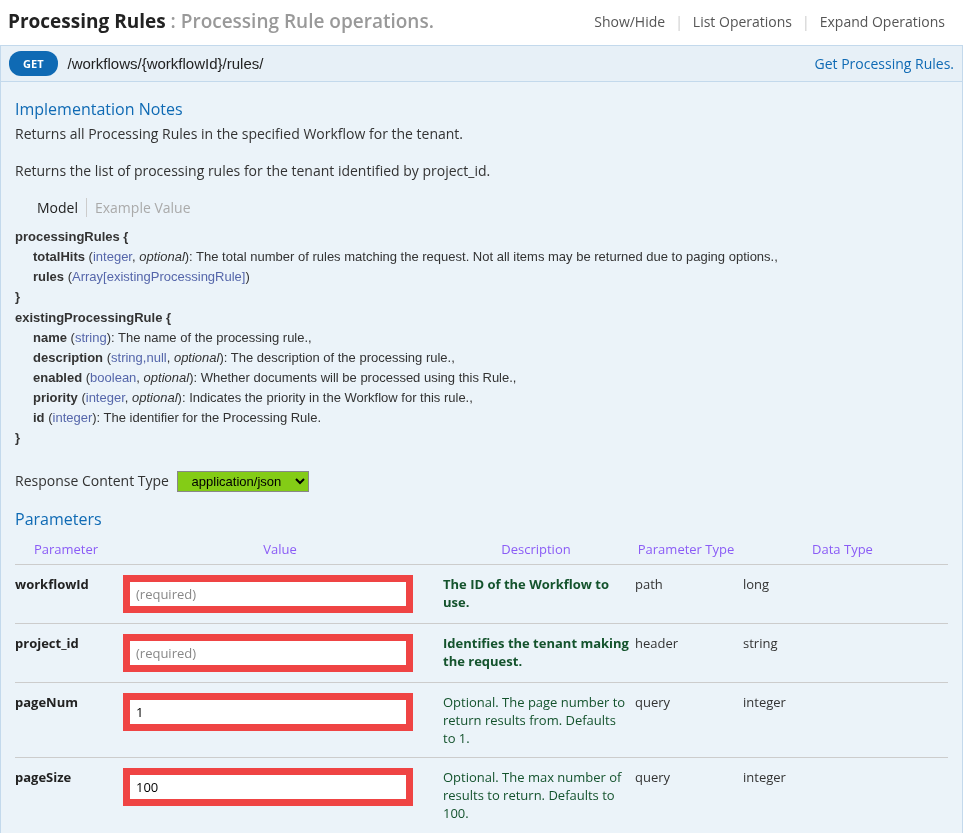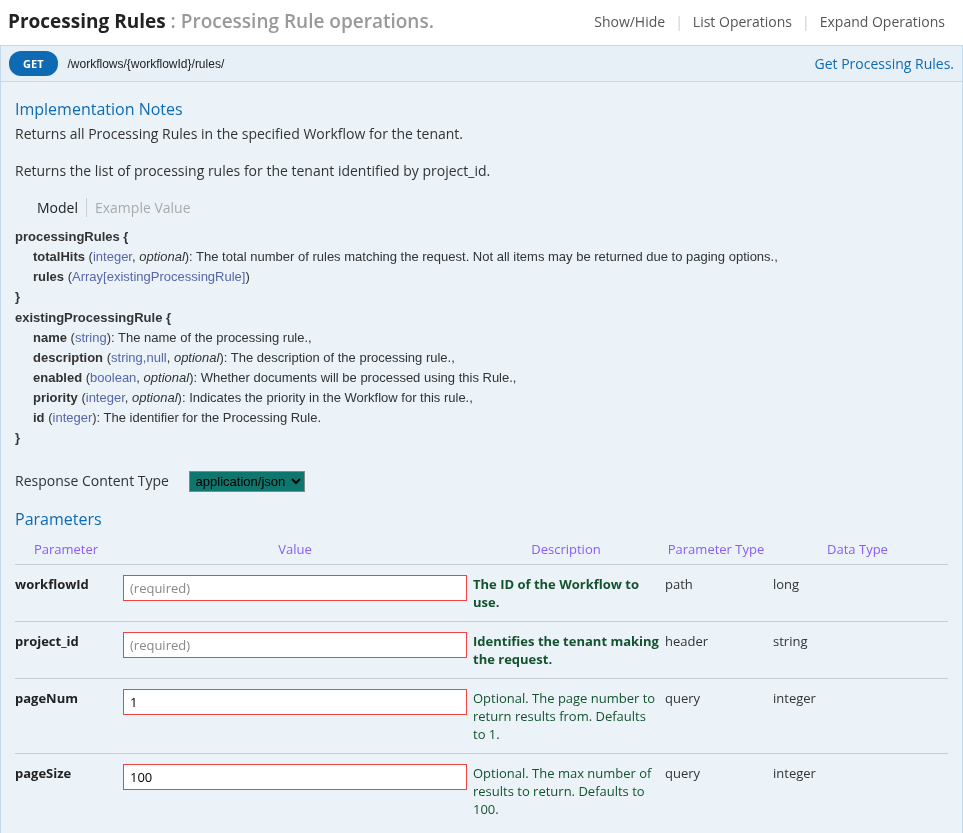--- a/index.html
+++ b/index.html
@@ -51,21 +51,21 @@
     background: #0f6ab4;
     color: #fff;
     font-size: 11px;
     font-weight: 700;
     padding: 5px 14px;
     border-radius: 12px;
     margin-right: 10px;
   }
   .op-path {
     font-family: Arial, sans-serif;
-    font-size: 12px;
+    font-size: 15px;
     color: #222;
     flex: 1;
   }
   .op-summary {
     color: #0f6ab4;
     font-size: 14px;
   }
   .op-body {
     background: #ebf3f9;
     border: 1px solid #c3d9ec;
@@ -109,23 +109,23 @@
   .model .indent { padding-left: 18px; }
   .type-link { color: #56a; }
   .italic { font-style: italic; }
   .content-type-row {
     font-size: 14px;
     margin-bottom: 16px;
   }
   .content-type-row select {
     font-size: 13px;
     border: 1px solid #888;
-    background: #0f766e;
-    padding: 1px 2px;
-    margin-left: 16px;
+    background: #84cc16;
+    padding: 1px 10px;
+    margin-left: 4px;
   }
   .params-table {
     width: 100%;
     border-collapse: collapse;
     font-size: 13px;
   }
   .params-table th {
     text-align: center;
     font-weight: 400;
     color: #8b5cf6;
@@ -141,23 +141,23 @@
     font-weight: 700;
     width: 108px;
     color: #222;
   }
   .params-table td.pval { width: 320px; }
   .params-table td.pdesc { width: 192px; color: #14532d; margin-left: 40px; }
   .params-table td.pdesc.bold { font-weight: 700; }
   .params-table td.ptype { width: 108px; }
   .params-table td.pdtype { }
   .params-table input[type="text"] {
-    width: 344px;
+    width: 290px;
     padding: 3px 6px;
-    border: 1px solid #ef4444;
+    border: 7px solid #ef4444;
     font-size: 13px;
     font-family: inherit;
     background: #fff;
   }
   .params-table input[type="text"]::placeholder {
     color: #888;
   }
 </style>
 </head>
 <body>

